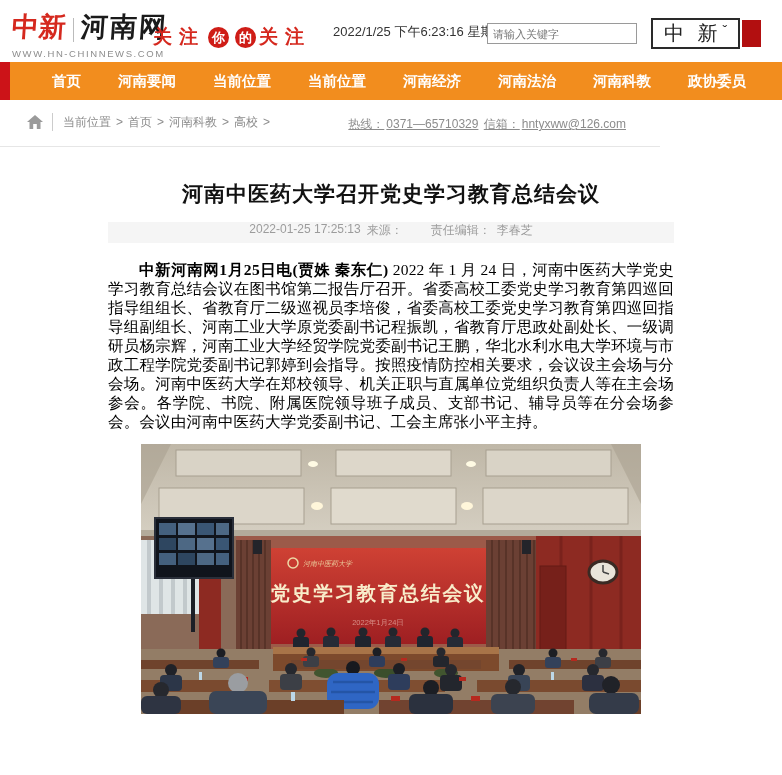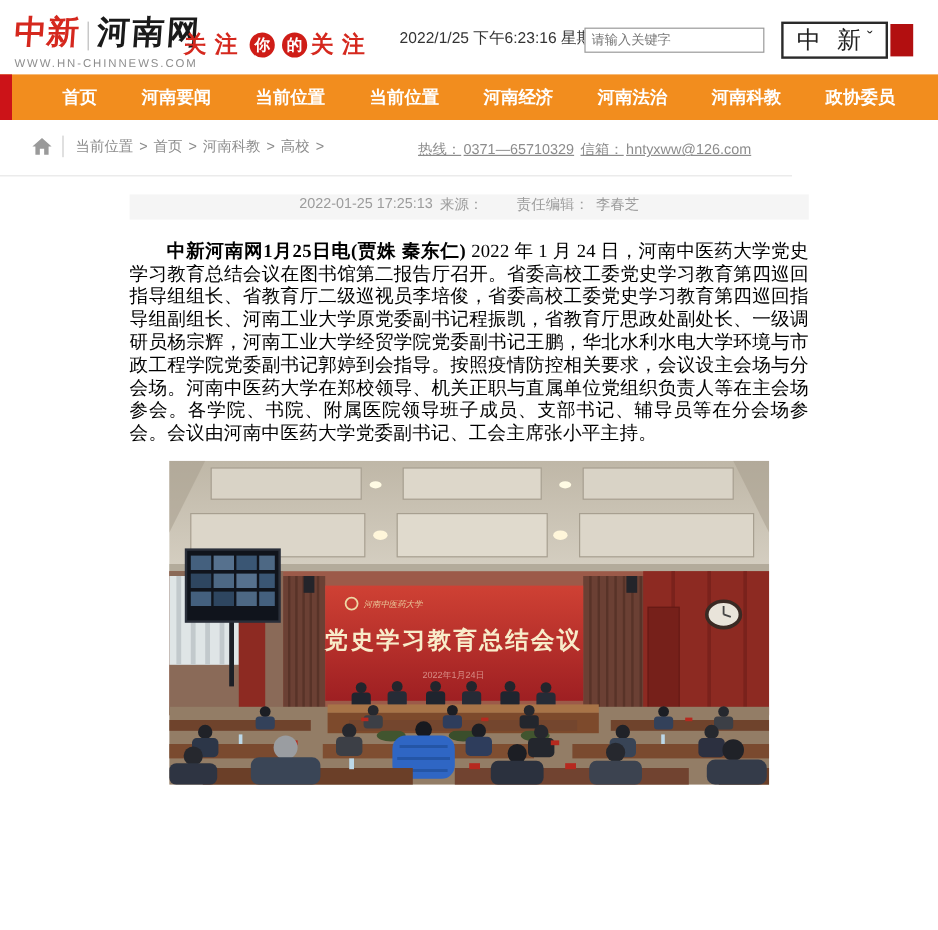--- a/index.html
+++ b/index.html
@@ -122,20 +122,21 @@
       <a>高校</a>
       <span class="crumb-sep">&gt;</span>
     </div>
     <div class="contact">
       <span>热线：</span><span>0371—65710329</span>
       <span>信箱：</span><span>hntyxww@126.com</span>
     </div>
   </div>
 
   <main class="article">
+    <h1>河南中医药大学召开党史学习教育总结会议</h1>
 
     <div class="meta">
       <span>2022-01-25 17:25:13</span>
       <span>来源：</span>
       <span class="gap">责任编辑：</span>
         <span>李春芝</span>
     </div>
 
 
     <p class="bodytext"><b>中新河南网1月25日电(贾姝 秦东仁)</b><span>  2022 年 1 月 24 日，河南中医药大学党史学习教育总结会议在图书馆第二报告厅召开。省委高校工委党史学习教育第四巡回指导组组长、省教育厅二级巡视员李培俊，省委高校工委党史学习教育第四巡回指导组副组长、河南工业大学原党委副书记程振凯，省教育厅思政处副处长、一级调研员杨宗辉，河南工业大学经贸学院党委副书记王鹏，华北水利水电大学环境与市政工程学院党委副书记郭婷到会指导。按照疫情防控相关要求，会议设主会场与分会场。河南中医药大学在郑校领导、机关正职与直属单位党组织负责人等在主会场参会。各学院、书院、附属医院领导班子成员、支部书记、辅导员等在分会场参会。会议由河南中医药大学党委副书记、工会主席张小平主持。</span></p>

